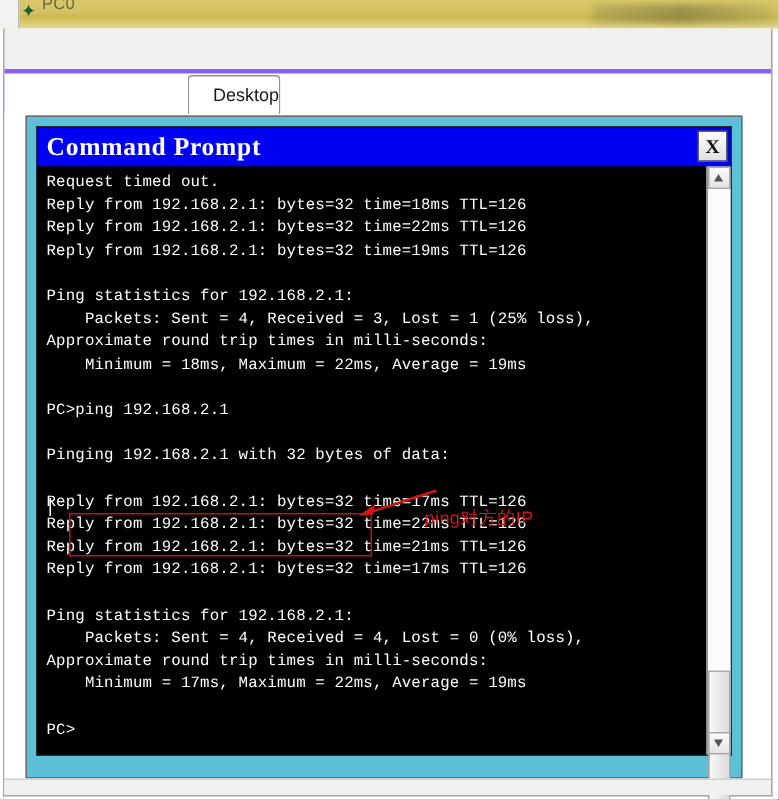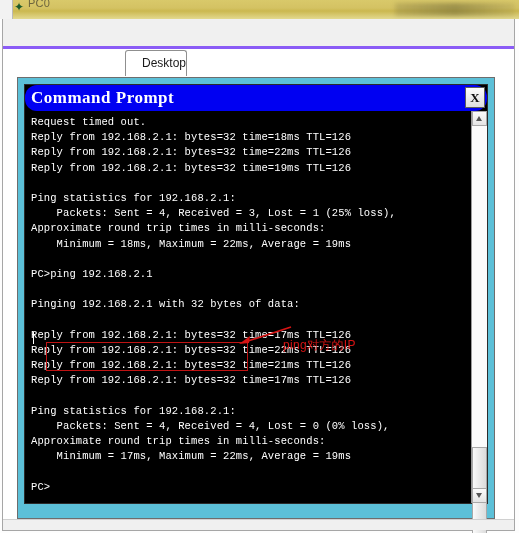--- a/index.html
+++ b/index.html
@@ -146,21 +146,20 @@
     height: 100%;
     background: #000000;
     border: 1px solid #2b2b2b;
     box-sizing: border-box;
   }
   #cmd-titlebar {
     position: absolute;
     left: 0; top: 0;
     right: 0; height: 26px;
     background: #0000f2;
-    border-radius: 12px;
   }
   #cmd-title-text {
     position: absolute;
     left: 6px; top: 3px;
     font-family: "Liberation Serif", serif;
     font-size: 17px;
     font-weight: bold;
     color: #ffffff;
     letter-spacing: .5px;
     white-space: nowrap;

